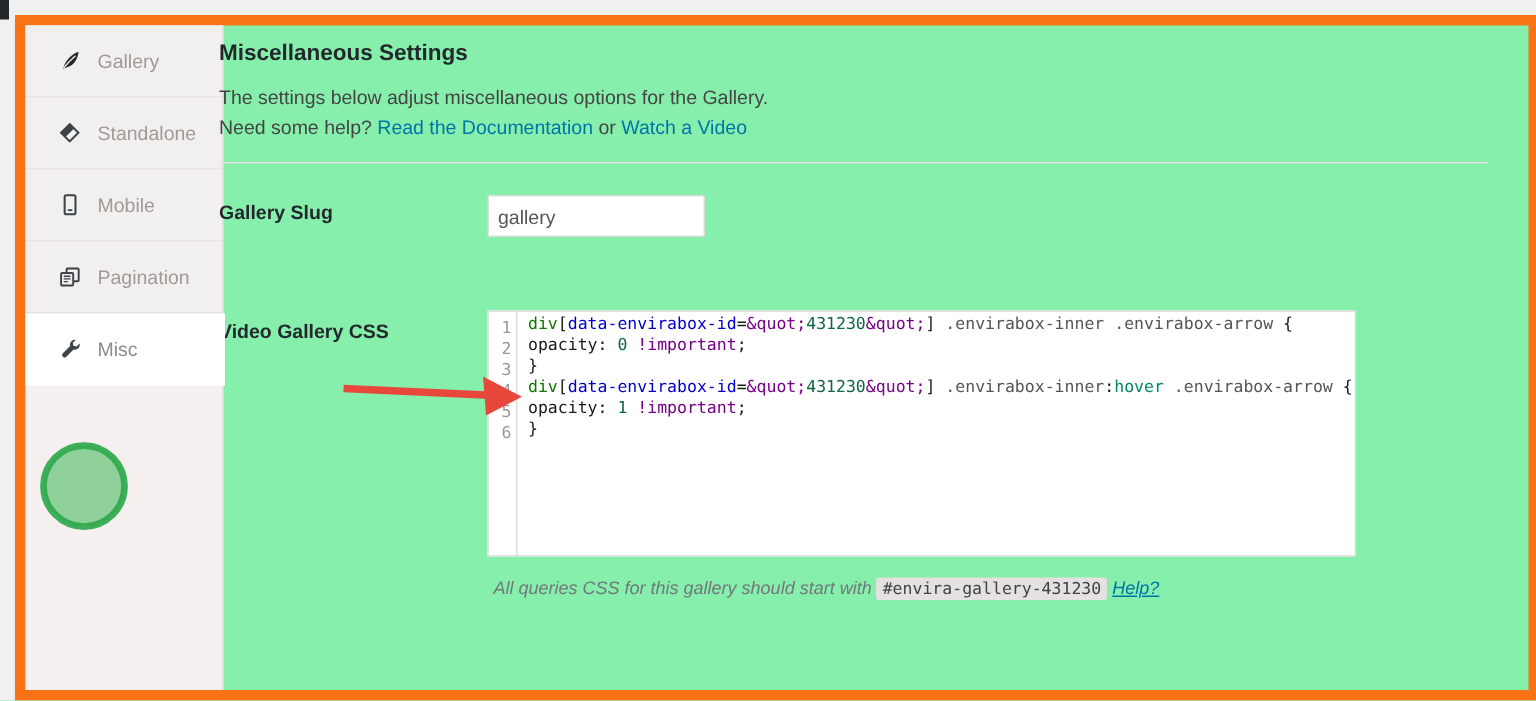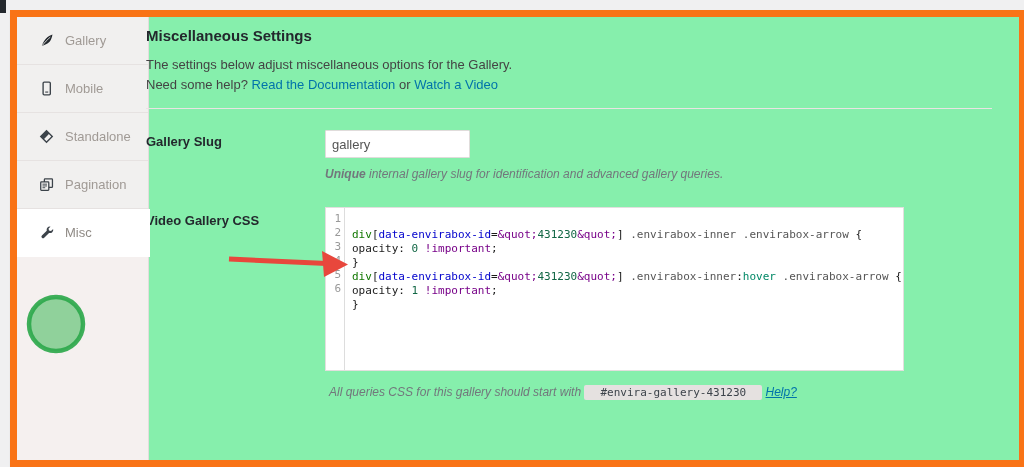--- a/index.html
+++ b/index.html
@@ -70,37 +70,37 @@
     position:absolute;left:192px;top:190px;width:579px;height:164px;
     background:#fff;border:1px solid #e3dfde;box-sizing:border-box;
     display:flex;cursor:text;
     font-family:"DejaVu Sans Mono","Liberation Mono",monospace;
     font-size:11px;line-height:14px;
   }
   .gutter{
     flex:0 0 15px;background:#fff;border-right:1px solid #ddd;
     text-align:right;padding:4px 3px 0 0;color:#999;
   }
-  .code{flex:1;padding:20px 0 0 7px;white-space:pre;overflow:hidden;color:#1a1a1a;}
+  .code{flex:1;padding:1px 0 0 7px;white-space:pre;overflow:hidden;color:#1a1a1a;}
   .code-line{height:14px;}
   .tk-tag{color:#117700;}
   .tk-attr{color:#0000cc;}
   .tk-kw{color:#770088;}
   .tk-num{color:#116644;}
   .tk-qual{color:#555555;}
   .tk-pseudo{color:#008866;}
   .tk-plain{color:#1a1a1a;}
 
   .css-note{
     position:absolute;left:196px;top:368px;
     font-size:12px;font-style:italic;color:#72777c;
   }
   .css-note .chip{
     font-style:normal;font-family:"DejaVu Sans Mono","Liberation Mono",monospace;
-    font-size:11px;background:#e5e1e0;color:#3c434a;padding:1px 16px;border-radius:2px;
+    font-size:11px;background:#e5e1e0;color:#3c434a;padding:1px 4px;border-radius:2px;
   }
   .css-note a{color:#0073aa;text-decoration:underline;}
 
   
   .annotations{position:absolute;left:0;top:0;width:1024px;height:467px;pointer-events:none;z-index:9;}
 </style>
 </head>
 <body>
 
 <div class="admin-edge"></div>
@@ -110,35 +110,35 @@
   <div class="sidebar">
       <div class="tab">
         <span class="ticon"><svg viewBox="0 0 20 20">
             <path d="M4.5 16.5 C7.5 8.5 11.5 5 17 3 C16 9.5 13 14 7.5 15.2 C6.4 15.5 5.4 16 4.5 16.5 Z" fill="#23282d"></path>
             <path d="M5 16 C8 12 11 9 14.5 6" stroke="#f1f0ef" stroke-width="1" fill="none"></path>
           </svg></span>
         <span class="tlabel">Gallery</span>
       </div>
       <div class="tab">
         <span class="ticon"><svg viewBox="0 0 20 20">
+            <g transform="rotate(45 10 10)">
+              <rect x="5.2" y="5.2" width="9.6" height="9.6" fill="none" stroke="#3c434a" stroke-width="1.6"></rect>
+              <rect x="5.2" y="5.2" width="4.8" height="9.6" fill="#3c434a"></rect>
+            </g>
+          </svg></span>
+        <span class="tlabel">Standalone</span>
+      </div>
+      <div class="tab">
+        <span class="ticon"><svg viewBox="0 0 20 20">
             <g fill="none" stroke="#3c434a" stroke-width="1.6">
               <rect x="6" y="2.5" width="8.5" height="15" rx="1.3"></rect>
               <line x1="8.5" y1="14.2" x2="12" y2="14.2" stroke-width="1.3"></line>
             </g>
           </svg></span>
         <span class="tlabel">Mobile</span>
-      </div>
-      <div class="tab">
-        <span class="ticon"><svg viewBox="0 0 20 20">
-            <g transform="rotate(45 10 10)">
-              <rect x="5.2" y="5.2" width="9.6" height="9.6" fill="none" stroke="#3c434a" stroke-width="1.6"></rect>
-              <rect x="5.2" y="5.2" width="4.8" height="9.6" fill="#3c434a"></rect>
-            </g>
-          </svg></span>
-        <span class="tlabel">Standalone</span>
       </div>
       <div class="tab">
         <span class="ticon"><svg viewBox="0 0 20 20">
             <g fill="none" stroke="#3c434a" stroke-width="1.5">
               <rect x="7.5" y="3.5" width="9.5" height="10" rx="0.8"></rect>
               <rect x="3.2" y="7" width="9.5" height="9.8" rx="0.8" fill="#f1f0ef"></rect>
               <path d="M5.3 9.6h5.3M5.3 11.7h5.3M5.3 13.8h3.2" stroke-width="1.1"></path>
             </g>
           </svg></span>
         <span class="tlabel">Pagination</span>
@@ -160,23 +160,20 @@
         <span>Need some help?</span>
         <a href="#">Read the Documentation</a>
         <span>or</span>
         <a href="#">Watch a Video</a>
       </div>
 
       <div class="divider"></div>
 
       <div class="field-label" style="top:117px;">Gallery Slug</div>
       <input class="slug-input" type="text" value="gallery" style="">
-      <div class="slug-help">
-        <b>Unique</b><span> internal gallery slug for identification and advanced gallery queries.</span>
-      </div>
 
       <div class="field-label" style="top:196px;">Video Gallery CSS</div>
 
       <div class="editor">
         <div class="gutter">
             <div class="code-line">1</div>
             <div class="code-line">2</div>
             <div class="code-line">3</div>
             <div class="code-line">4</div>
             <div class="code-line">5</div>

